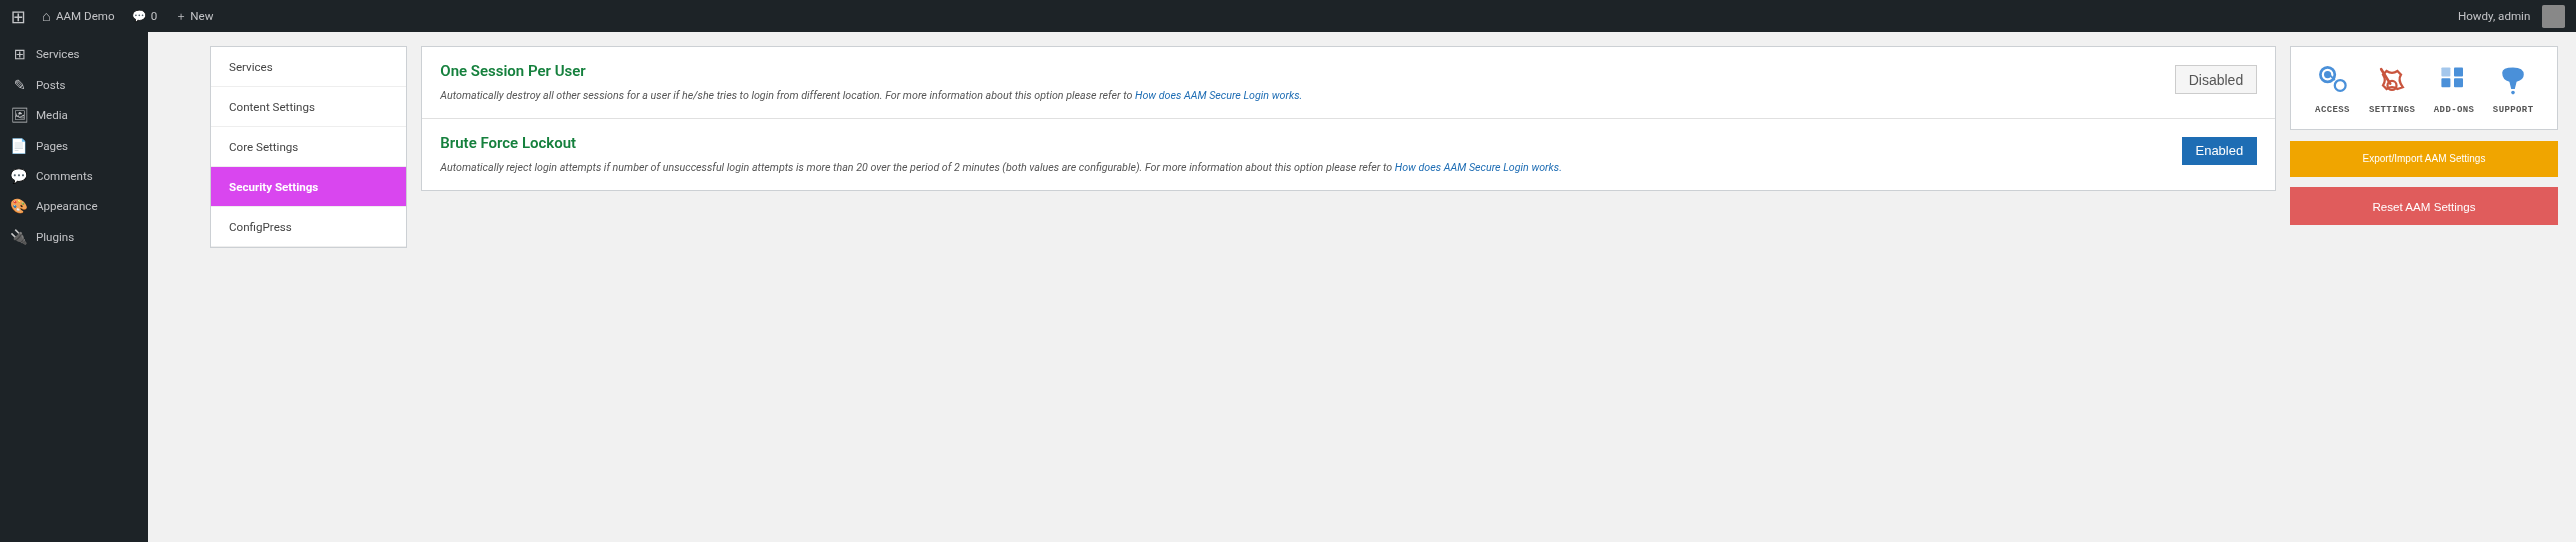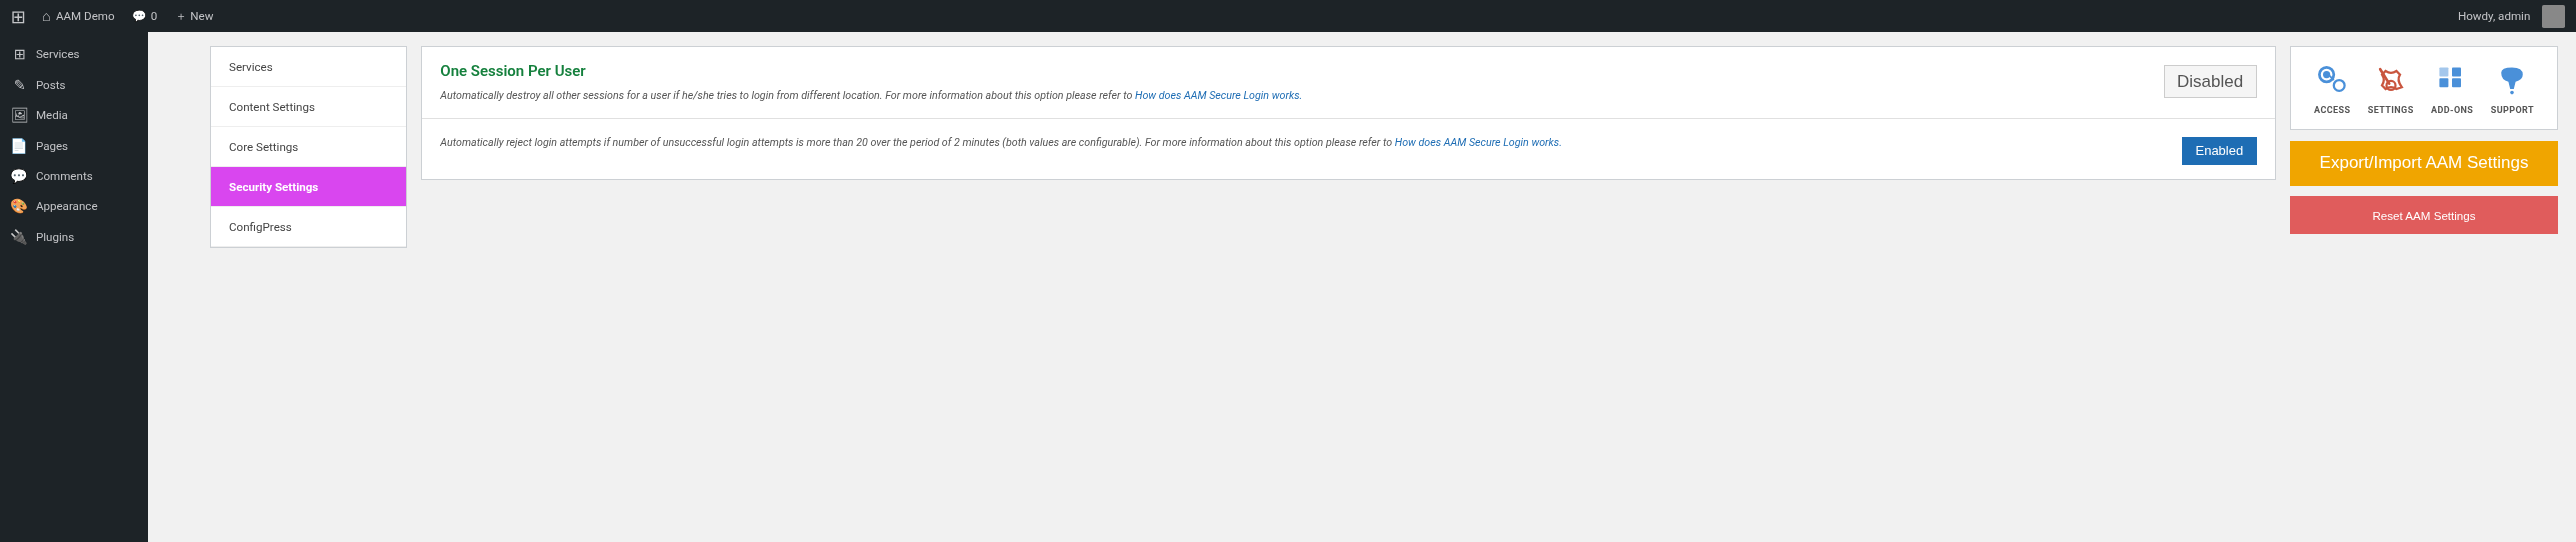--- a/index.html
+++ b/index.html
@@ -105,21 +105,21 @@
     .setting-desc a { color: #1e6db4; text-decoration: none; }
     .setting-toggle {
       margin-top: 3.6px;
     }
     .btn-disabled {
       background: #f5f5f5;
       border: 0.9px solid #ccc;
       color: #555;
       padding: 5.4px 12.5px;
       cursor: pointer;
-      font-size: 17px;
+      font-size: 14px;
       white-space: nowrap;
     }
     .btn-enabled {
       background: #1e6db4;
       border: 0.9px solid #1e6db4;
       color: #fff;
       padding: 5.4px 12.5px;
       cursor: pointer;
       font-size: 13px;
       white-space: nowrap;
@@ -140,36 +140,37 @@
       display: flex;
       justify-content: space-around;
       align-items: center;
     }
     .aam-icon-item {
       display: flex;
       flex-direction: column;
       align-items: center;
       gap: 7.2px;
       cursor: pointer;
+      font-family: Liberation Mono, monospace;
     }
     .aam-icon-item .icon-label {
       font-size: 9px;
       font-weight: 700;
       letter-spacing: 0.4px;
       color: #555;
     }
     .icon-svg { width: 36px; height: 36px; }
 
     .btn-export {
       background: #f0a500;
       color: #fff;
       border: none;
       padding: 12.5px;
       text-align: center;
-      font-size: 17px;
+      font-size: 10px;
       cursor: pointer;
       font-weight: 500;
     }
     .btn-reset {
       background: #e05c5c;
       color: #fff;
       border: none;
       padding: 12.5px;
       font-size: 11.6px;
       cursor: pointer;
@@ -270,20 +271,21 @@
               <a href="#">How does AAM Secure Login works.</a>
             </div>
           </div>
           <div class="setting-toggle">
             <button class="btn-disabled">Disabled</button>
           </div>
         </div>
 
         <div class="setting-item">
           <div class="setting-text">
+            <div class="setting-title">Brute Force Lockout</div>
             <div class="setting-desc">
               <span>Automatically reject login attempts if number of unsuccessful login attempts is more than 20 over the period of 2 minutes (both values are configurable). For more information about this option please refer to</span>
               <a href="#">How does AAM Secure Login works.</a>
             </div>
           </div>
           <div class="setting-toggle">
             <button class="btn-enabled">Enabled</button>
           </div>
         </div>
 

